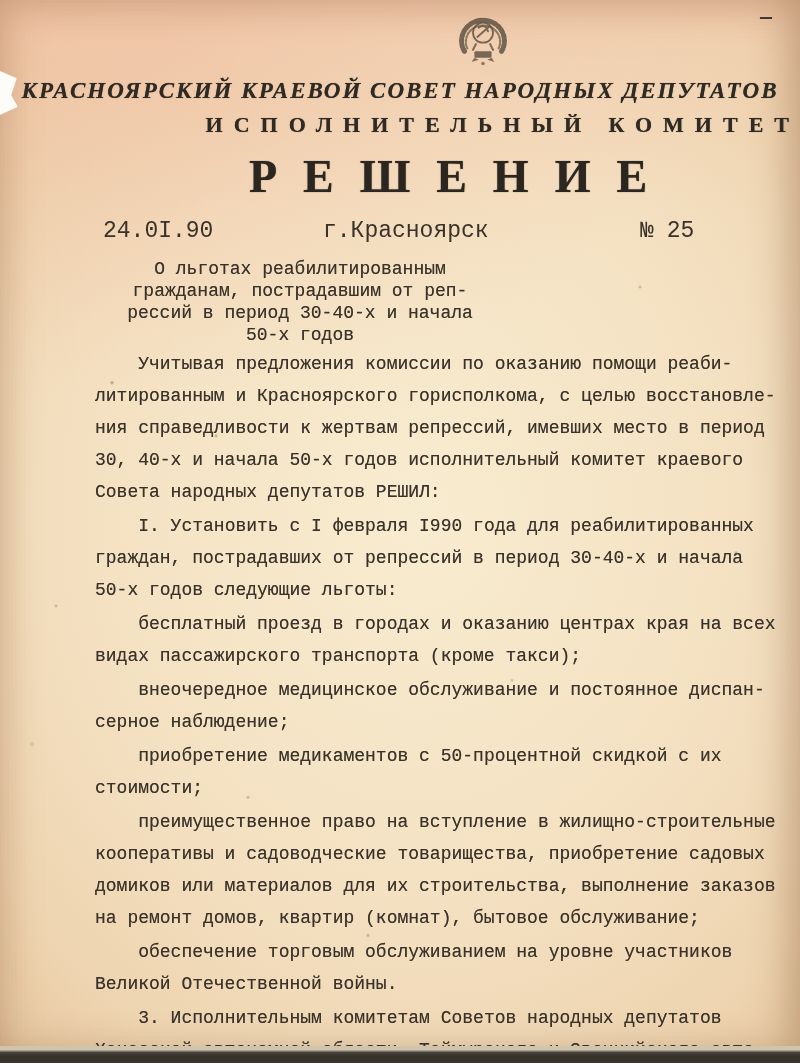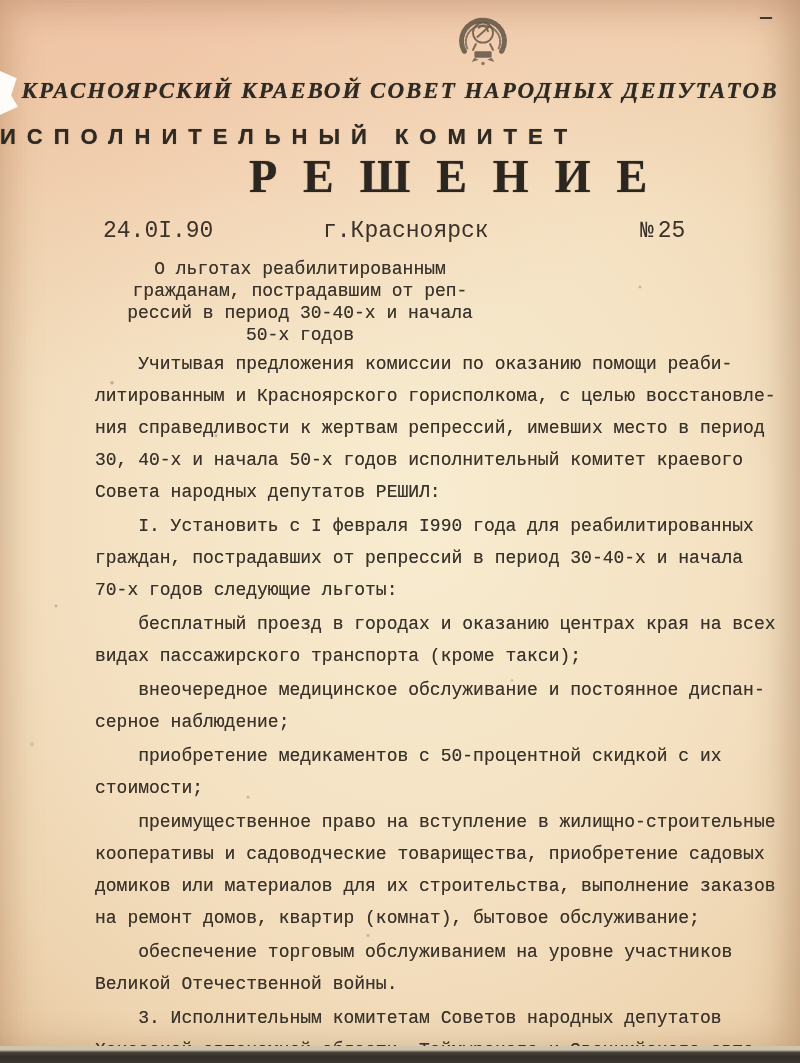--- a/index.html
+++ b/index.html
@@ -50,38 +50,37 @@
     opacity:.88;filter:blur(.2px);
   }
   .org1{
     position:absolute;left:0;top:78px;width:100%;text-align:center;
     font-family:"Liberation Serif","DejaVu Serif",serif;
     font-weight:bold;font-size:23px;letter-spacing:2px;color:#2f2a23;
     text-shadow:0 0 .7px rgba(47,42,35,.8);
     font-style:italic;
   }
   .org2{
-    position:absolute;left:0;top:112px;width:100%;text-align:left;
-    font-family:Liberation Sans, sans-serif;
+    position:absolute;left:0;top:112px;width:100%;text-align:right;
+    font-family:Liberation Serif, serif;
     font-weight:bold;font-size:22px;letter-spacing:11px;color:#2f2a23;
     text-shadow:0 0 .7px rgba(47,42,35,.8);
-    margin-top:12px;
   }
   .title{
     position:absolute;left:0;top:150px;width:100%;text-align:center;
     font-family:"Liberation Serif","DejaVu Serif",serif;
     font-weight:bold;font-size:46px;letter-spacing:26px;text-indent:26px;color:#2b2620;
     text-shadow:0 0 1px rgba(43,38,32,.85);
     padding-left:48px;
   }
   .meta-row{position:absolute;left:0;top:218px;width:100%;height:30px;font-size:23px;text-decoration:underline;}
   .meta-date{position:absolute;left:103px;top:0;}
   .meta-place{position:absolute;left:323px;top:0;text-align:center;}
   .meta-number{position:absolute;left:640px;top:0;}
-  .meta-number .num{margin-left:4px;}
+  .meta-number .num{margin-left:13px;}
   .subject{
     position:absolute;left:100px;top:258px;width:400px;
     font-size:18px;line-height:22px;white-space:pre-wrap;
     text-shadow:0 0 .6px rgba(57,50,42,.6);
     text-align:center;
   }
   .body-text{
     position:absolute;left:95px;top:348px;width:702px;
     font-size:18px;line-height:32px;
     text-shadow:0 0 .6px rgba(57,50,42,.6);
@@ -134,21 +133,21 @@
 50-х годов</div>
 
   <div class="body-text">
     <p>    Учитывая предложения комиссии по оказанию помощи реаби-
 литированным и Красноярского горисполкома, с целью восстановле-
 ния справедливости к жертвам репрессий, имевших место в период
 30, 40-х и начала 50-х годов исполнительный комитет краевого
 Совета народных депутатов РЕШИЛ:</p>
     <p>    I. Установить с I февраля I990 года для реабилитированных
 граждан, пострадавших от репрессий в период 30-40-х и начала
-70-х годов следующие льготы:</p>
+50-х годов следующие льготы:</p>
     <p>    бесплатный проезд в городах и оказанию центрах края на всех
 видах пассажирского транспорта (кроме такси);</p>
     <p>    внеочередное медицинское обслуживание и постоянное диспан-
 серное наблюдение;</p>
     <p>    приобретение медикаментов с 50-процентной скидкой с их
 стоимости;</p>
     <p>    преимущественное право на вступление в жилищно-строительные
 кооперативы и садоводческие товарищества, приобретение садовых
 домиков или материалов для их строительства, выполнение заказов
 на ремонт домов, квартир (комнат), бытовое обслуживание;</p>

